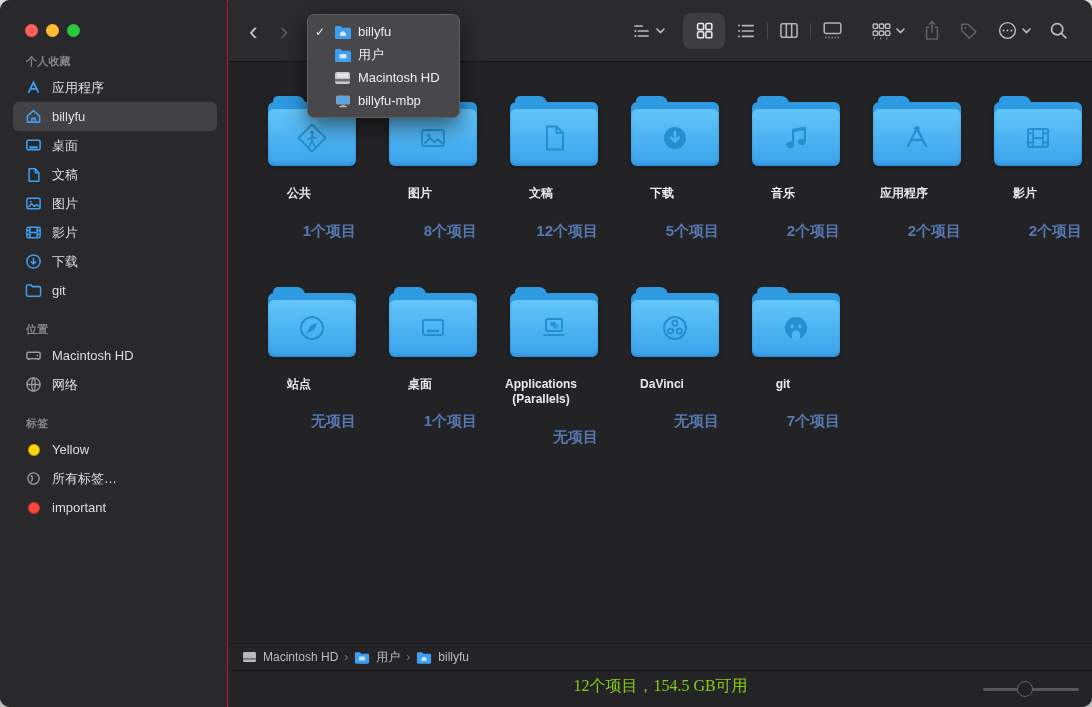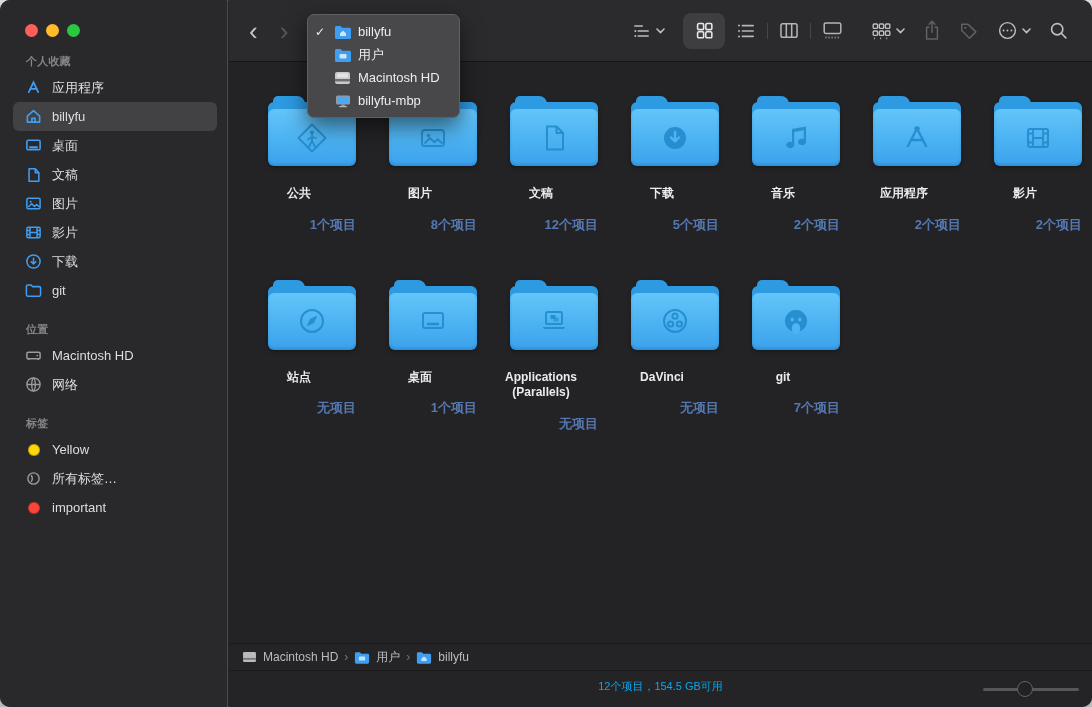--- a/index.html
+++ b/index.html
@@ -43,28 +43,28 @@
   .grid-row.r2 { margin-top:46px; }
   .cell { width:121px; display:flex; flex-direction:column; align-items:flex-end; }
   .folder { position:relative; width:88px; height:70px; filter:drop-shadow(0 2px 2px rgba(0,0,0,.28)); }
   .ftab { position:absolute; left:5px; top:0; width:32px; height:12px; background:#2d9ae2; border-radius:5px 8px 0 0; }
   .fback { position:absolute; left:0; top:6px; width:88px; height:30px; background:#2d9ae2; border-radius:6px; }
   .fbody { position:absolute; left:0; top:13px; width:88px; height:57px; border-radius:6px;
            background:linear-gradient(180deg,#63c5f9 0%,#4bb2f2 55%,#3ba2ec 100%);
            box-shadow:inset 0 -2px 3px rgba(10,80,150,.25); display:flex; align-items:center; justify-content:center; }
   .glyph { color:#1f86c8; opacity:.82; }
   .fname { margin-top:20px; width:114px; text-align:center; font-size:12px; line-height:1.3; color:#ebebed; font-weight:600; }
-  .fcount { margin-top:14px; font-size:13px; color:#5578b1; font-weight:600; }
+  .fcount { margin-top:20px; font-size:15px; color:#5578b1; font-weight:600; }
 
   
   .pathbar { flex:0 0 27px; background:#242427; border-top:1px solid #19191a; display:flex; align-items:center; padding-left:13px; gap:6px; font-size:12px; color:#bcbcc0; }
   .pb-seg { display:flex; align-items:center; gap:6px; }
   .pb-sep { color:#77777c; font-size:12px; }
   .statusbar { position:relative; flex:0 0 37px; background:#242427; border-top:1px solid #19191a; display:flex; align-items:center; justify-content:center; }
-  .status-text { font-size:11px; color:#0ea5e9; margin-top:-6px; }
+  .status-text { font-size:16px; color:#84cc16; margin-top:-6px;font-family:Liberation Serif, serif; }
   .slider { position:absolute; right:13px; top:10px; width:96px; height:16px; }
   .slider .track { position:absolute; left:0; right:0; top:7px; height:3px; border-radius:2px; background:#57575b; }
   .slider .knob { position:absolute; left:34px; top:0; width:16px; height:16px; border-radius:50%; background:#222224; border:1.5px solid #636367; }
 
   
   .menu { position:absolute; left:307px; top:14px; width:153px; background:#48484b; border:1px solid #606063; border-radius:7px;
           box-shadow:0 8px 22px rgba(0,0,0,.55); padding:5px 0; z-index:50; }
   .menu-item { display:flex; align-items:center; height:23px; padding:0 10px 0 7px; font-size:13px; color:#ededef; gap:6px; }
   .mi-check { width:13px; font-size:12px; color:#ededef; text-align:left; flex:0 0 13px; }
   .mi-ico { width:18px; height:14px; flex:0 0 18px; display:flex; align-items:center; }

